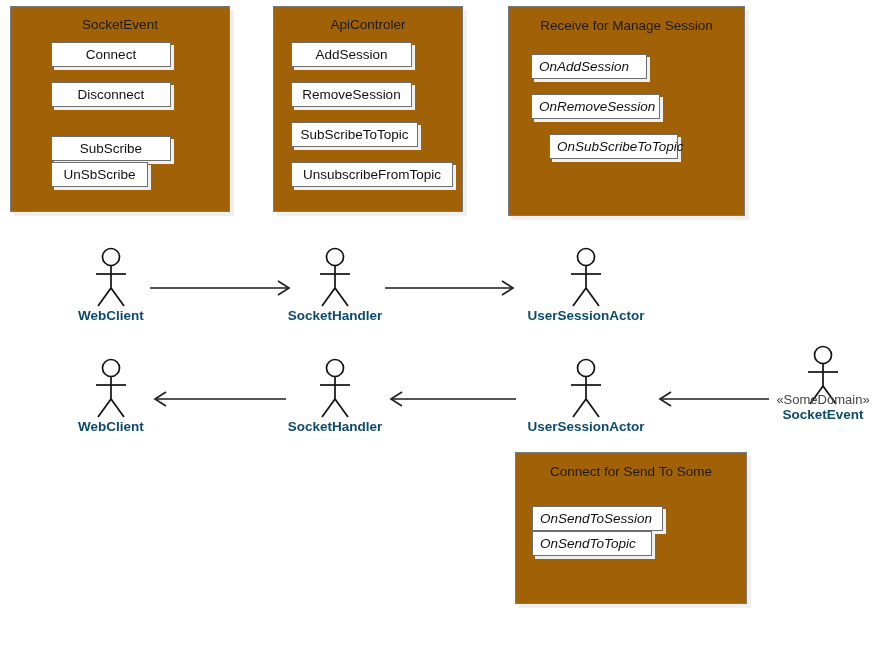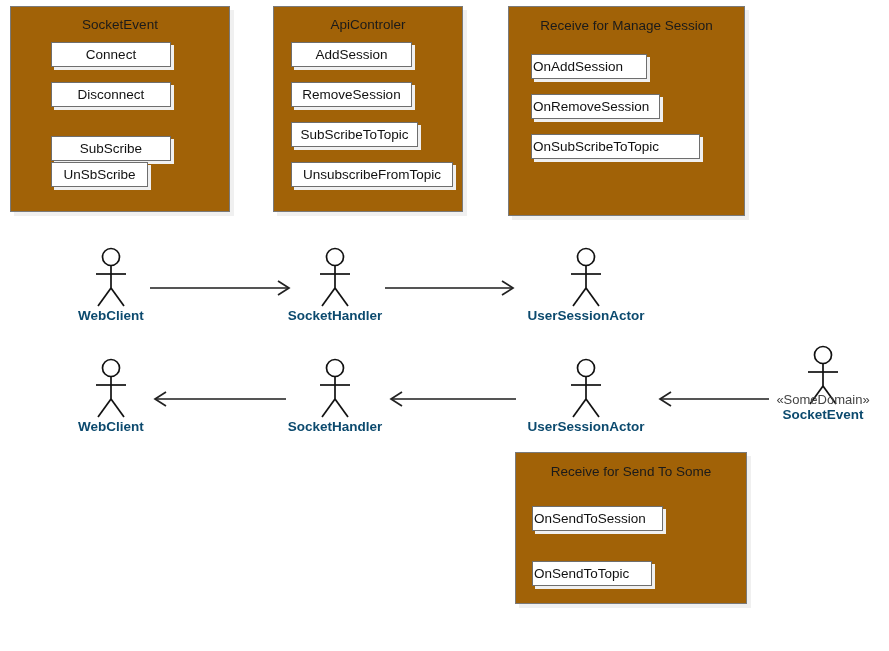--- a/index.html
+++ b/index.html
@@ -54,21 +54,22 @@
     display: flex;
     align-items: center;
     justify-content: center;
     font-size: 13.5px;
     color: #111111;
     white-space: nowrap;
     height: 25px;
   }
   .item.left {
     justify-content: flex-start;
-    padding-left: 1px;
+    padding-left: 7px;
+    font-style: italic;
   }
 
   
   .actor {
     position: absolute;
     width: 120px;
     height: 96px;
   }
   .actor svg { display: block; }
   .actor-label {
@@ -120,27 +121,27 @@
     <div class="item" style="left:17px; top:35px; width:121px;">AddSession</div>
     <div class="item" style="left:17px; top:75px; width:121px;">RemoveSession</div>
     <div class="item" style="left:17px; top:115px; width:127px;">SubScribeToTopic</div>
     <div class="item" style="left:17px; top:155px; width:162px;">UnsubscribeFromTopic</div>
   </div>
 
   <div class="group" style="left:508px; top:6px; width:237px; height:210px;">
     <div class="group-title" style="top:11px;">Receive for Manage Session</div>
     <div class="item left" style="left:22px; top:47px; width:116px;">OnAddSession</div>
     <div class="item left" style="left:22px; top:87px; width:129px;">OnRemoveSession</div>
-    <div class="item left" style="left:22px; top:127px; width:169px;">OnSubScribeToTopic</div>
+    <div class="item left" style="left:40px; top:127px; width:129px;">OnSubScribeToTopic</div>
   </div>
 
   <div class="group" style="left:515px; top:452px; width:232px; height:152px;">
-    <div class="group-title" style="top:11px;">Receive for Send To Some</div>
+    <div class="group-title" style="top:11px;">Connect for Send To Some</div>
     <div class="item left" style="left:16px; top:53px; width:131px;">OnSendToSession</div>
-    <div class="item left" style="left:16px; top:108px; width:120px;">OnSendToTopic</div>
+    <div class="item left" style="left:16px; top:78px; width:120px;">OnSendToTopic</div>
   </div>
 
   <div class="actor" style="left:51px; top:246px;">
     <svg width="120" height="70" viewBox="0 0 120 70">
       <circle cx="60" cy="11" r="8.5" fill="none" stroke="#111111" stroke-width="1.7"></circle>
       <line x1="60" y1="20" x2="60" y2="42" stroke="#111111" stroke-width="1.7"></line>
       <line x1="45" y1="28" x2="75" y2="28" stroke="#111111" stroke-width="1.7"></line>
       <line x1="60" y1="42" x2="47" y2="60" stroke="#111111" stroke-width="1.7"></line>
       <line x1="60" y1="42" x2="73" y2="60" stroke="#111111" stroke-width="1.7"></line>
     </svg>

